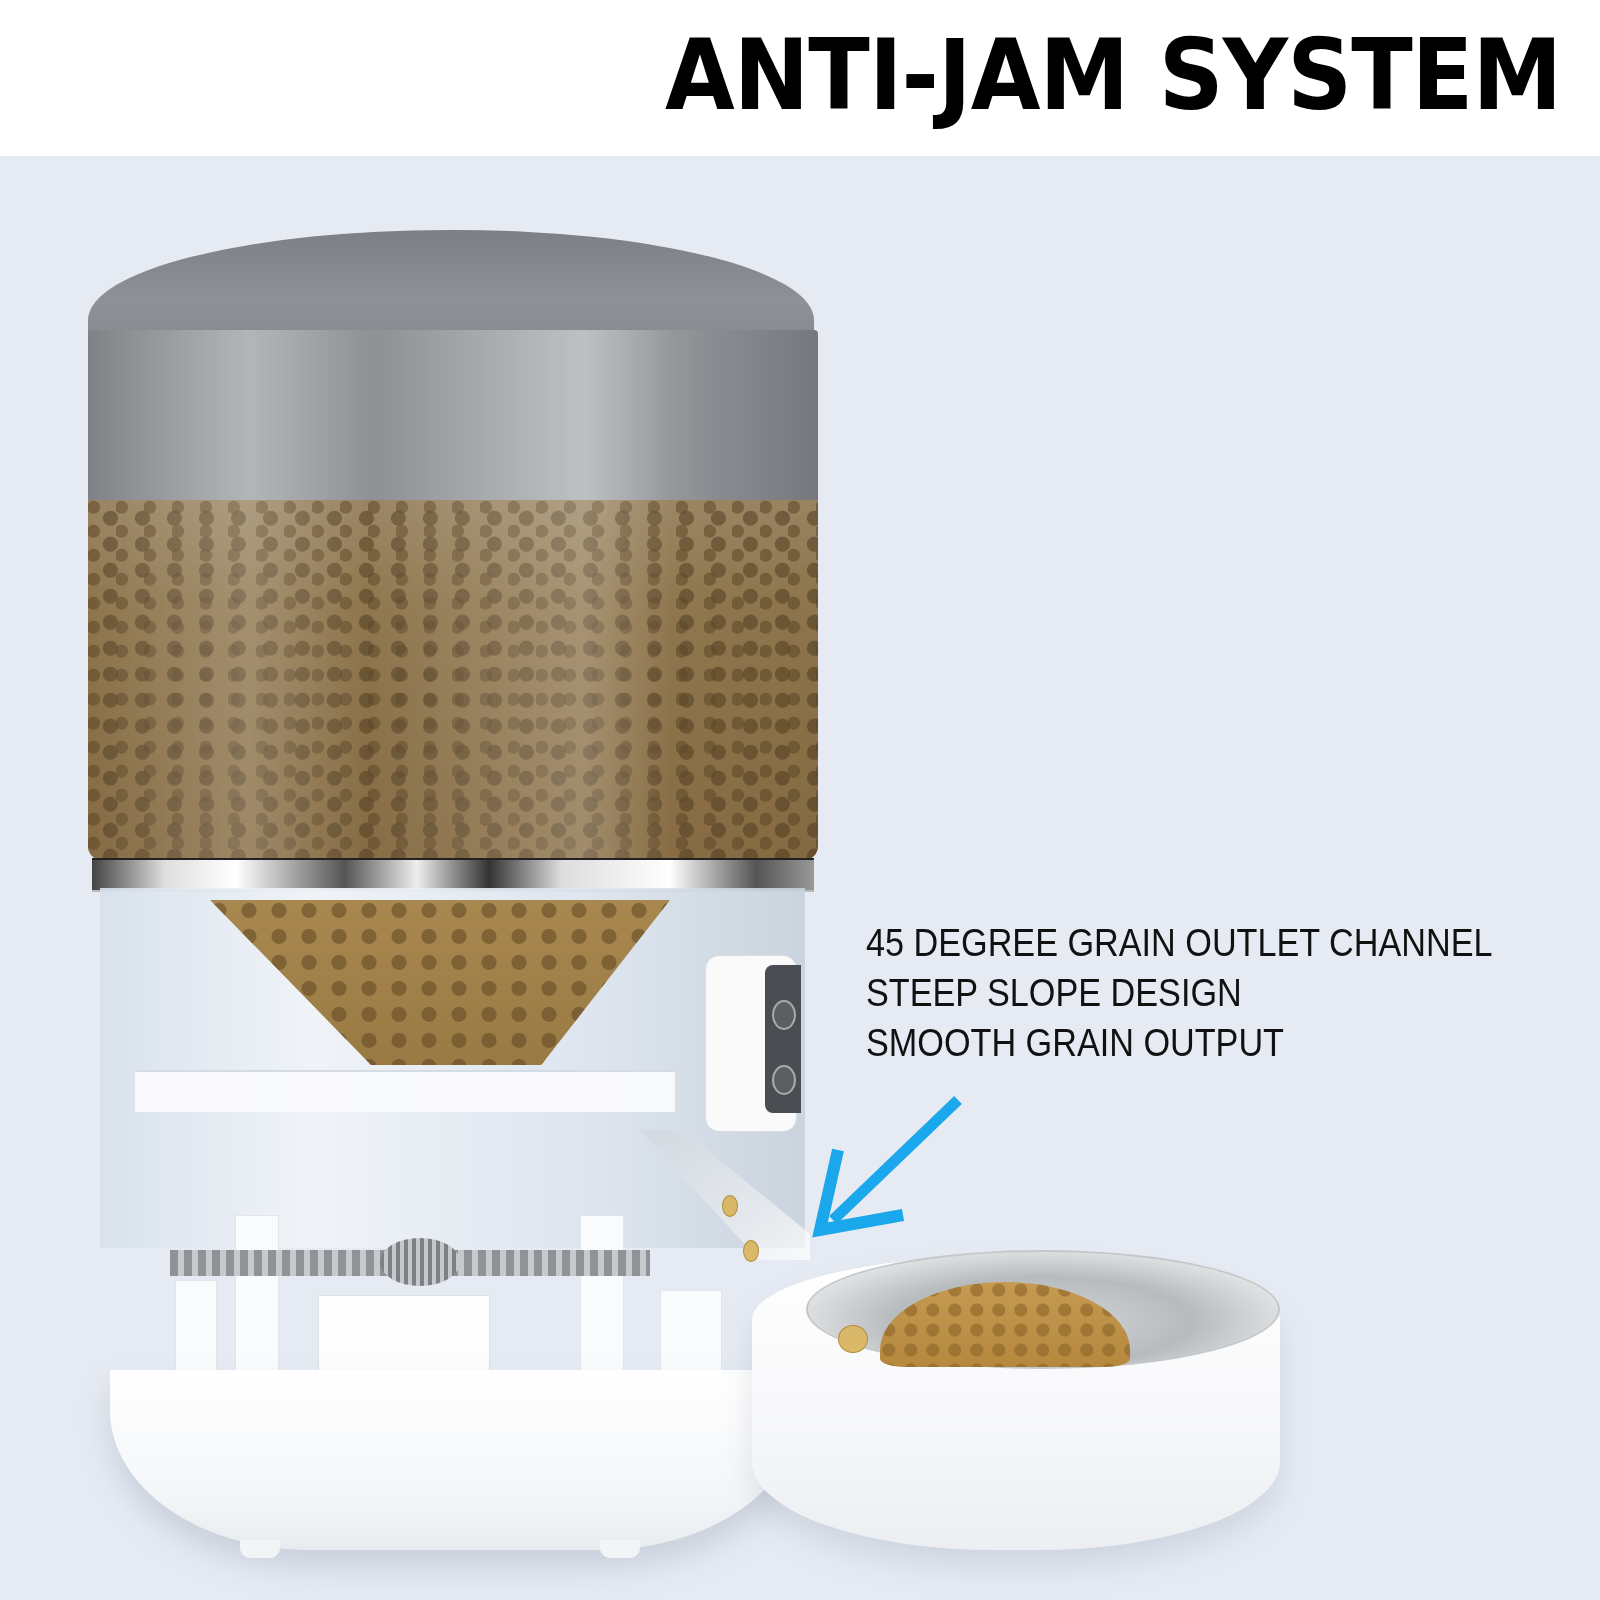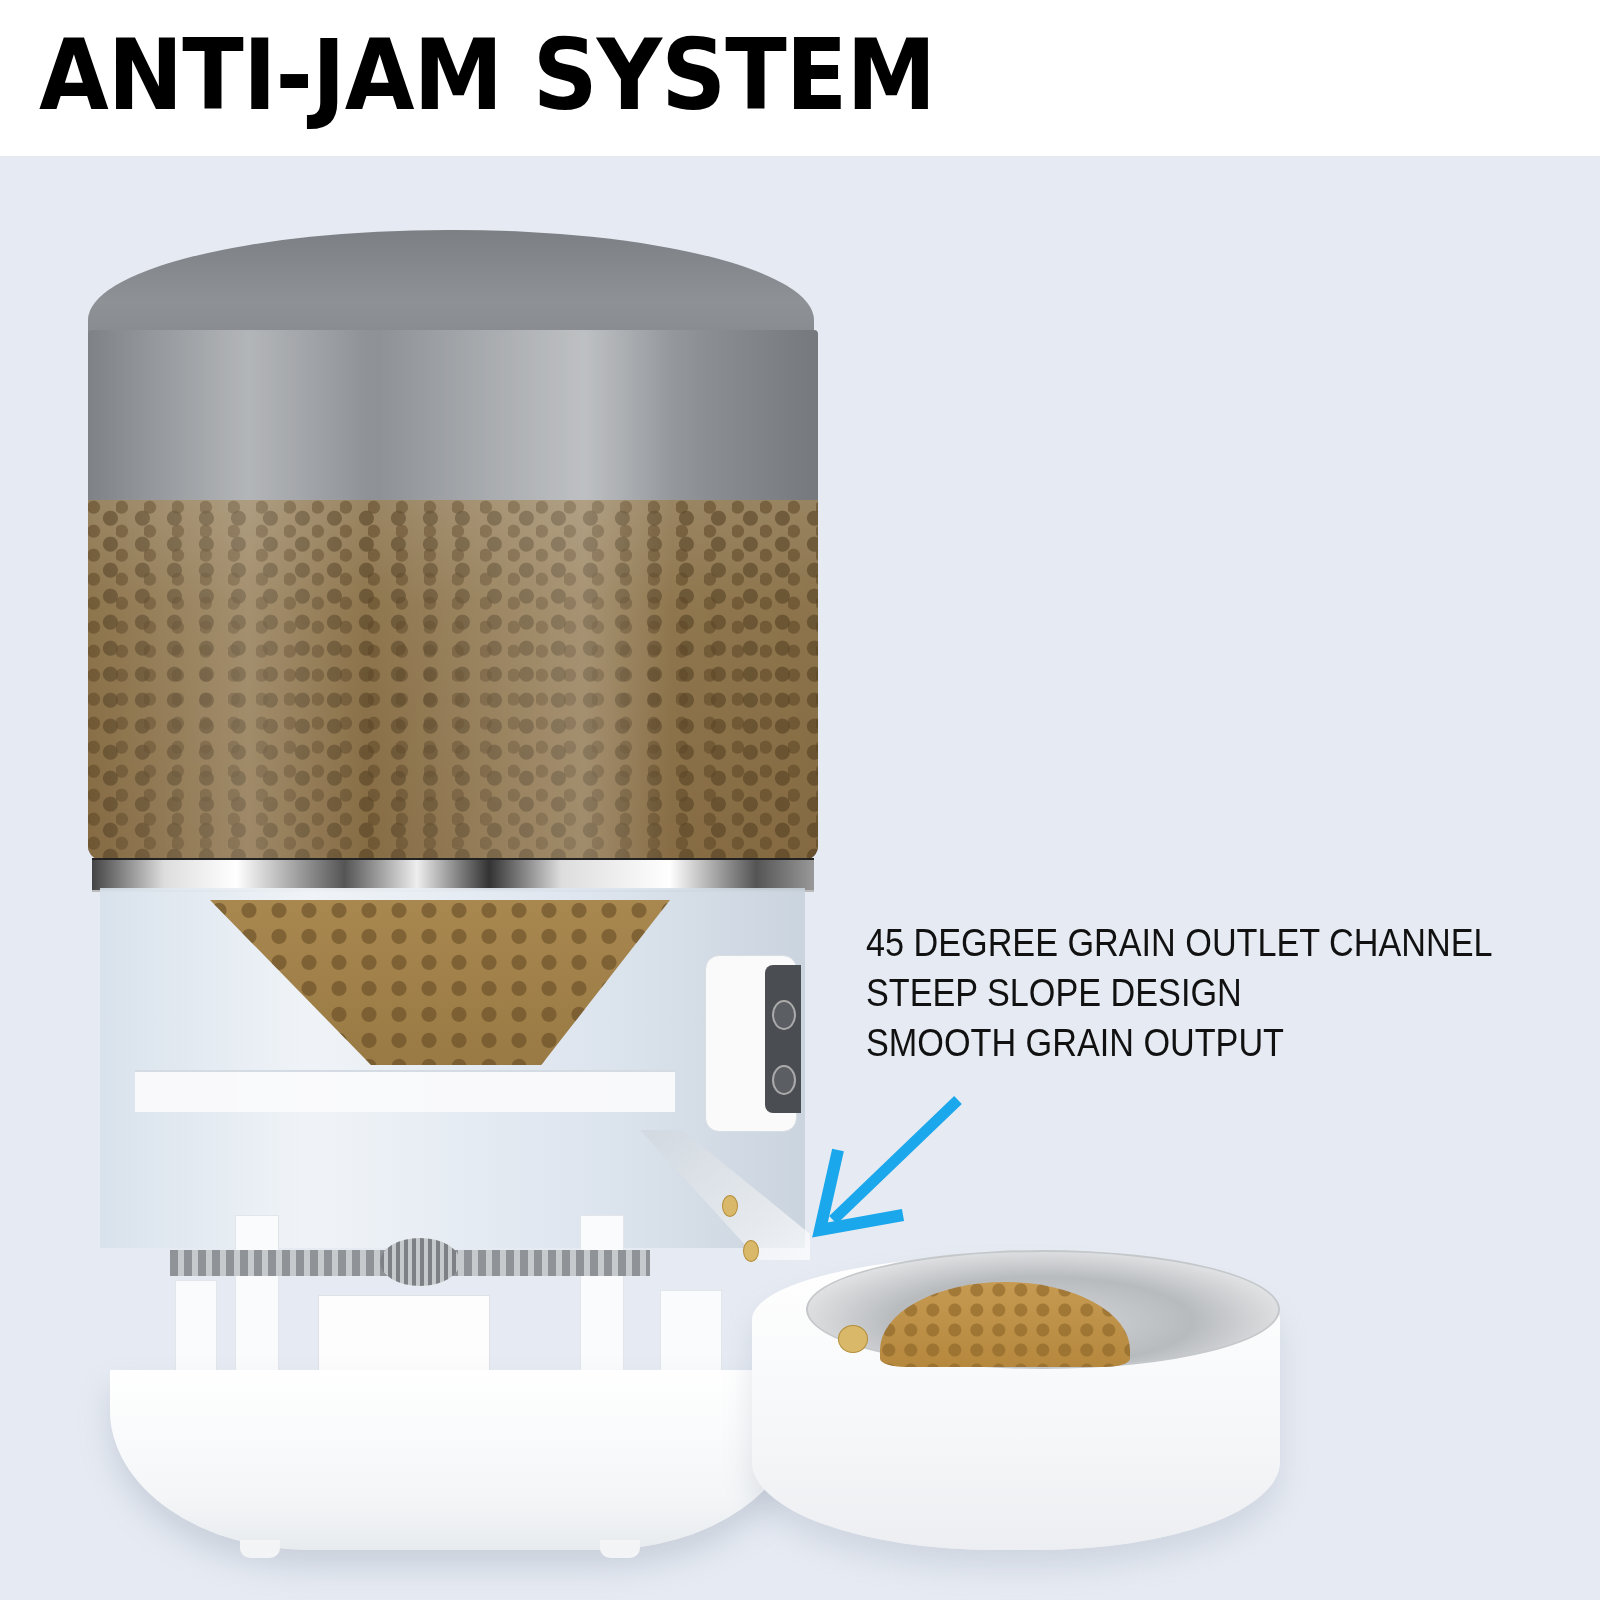--- a/index.html
+++ b/index.html
@@ -3,21 +3,21 @@
   <meta charset="utf-8">
   <style>
     html, body { margin: 0; padding: 0; }
     body {
       width: 1600px; height: 1600px; position: relative; overflow: hidden;
       background: #e6ebf3;
       font-family: "Liberation Sans", "DejaVu Sans", sans-serif;
     }
     .header {
       position: absolute; left: 0; top: 0; width: 1600px; height: 156px;
-      background: #ffffff; display: flex; align-items: center; justify-content: flex-start;
+      background: #ffffff; display: flex; align-items: center; justify-content: flex-end;
     }
     .title {
       font-family: "DejaVu Sans", sans-serif; font-weight: bold;
       font-size: 98px; letter-spacing: -1px; color: #000; transform: scaleX(0.92);
       margin-top: -6px;
     }
     .stage { position: absolute; left: 0; top: 156px; width: 1600px; height: 1444px; background: #e6ebf3; }
     .hopper-lid {
       position: absolute; left: 88px; top: 230px; width: 726px; height: 120px;
       border-radius: 360px 360px 14px 14px / 90px 90px 14px 14px;

